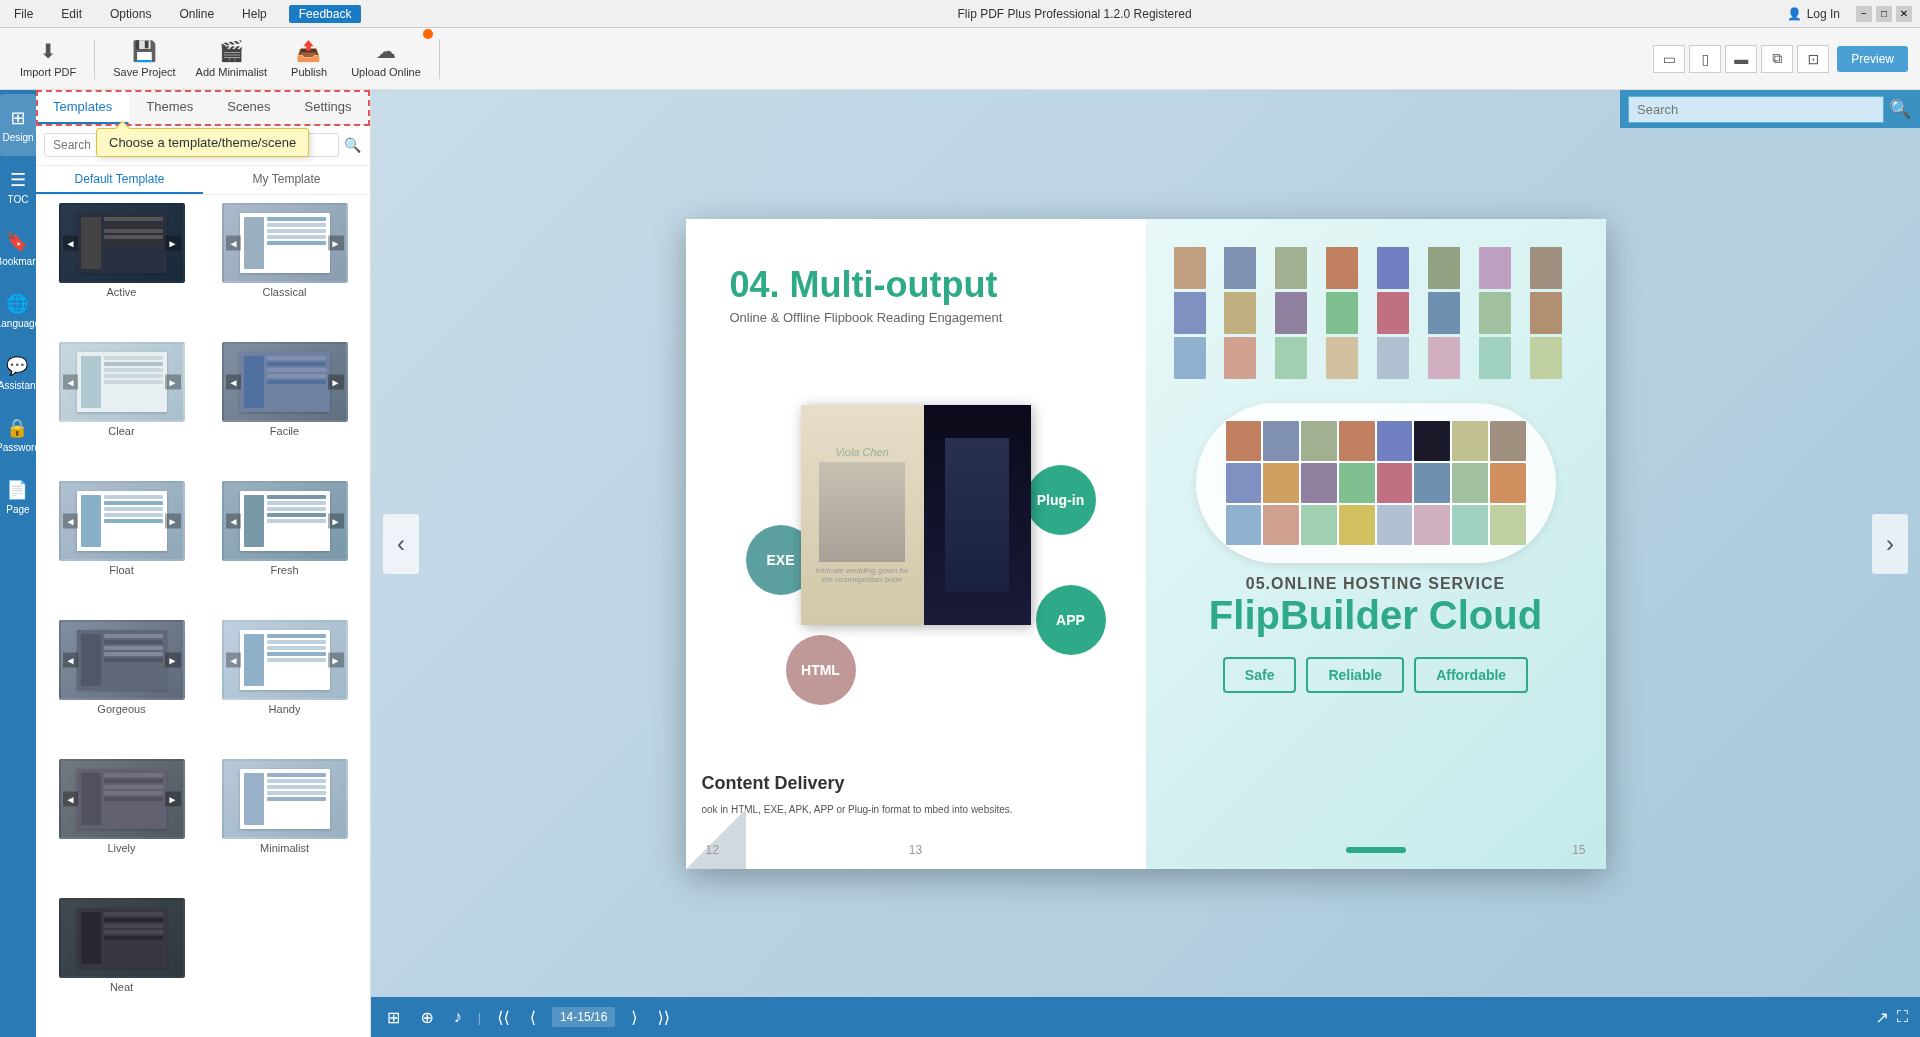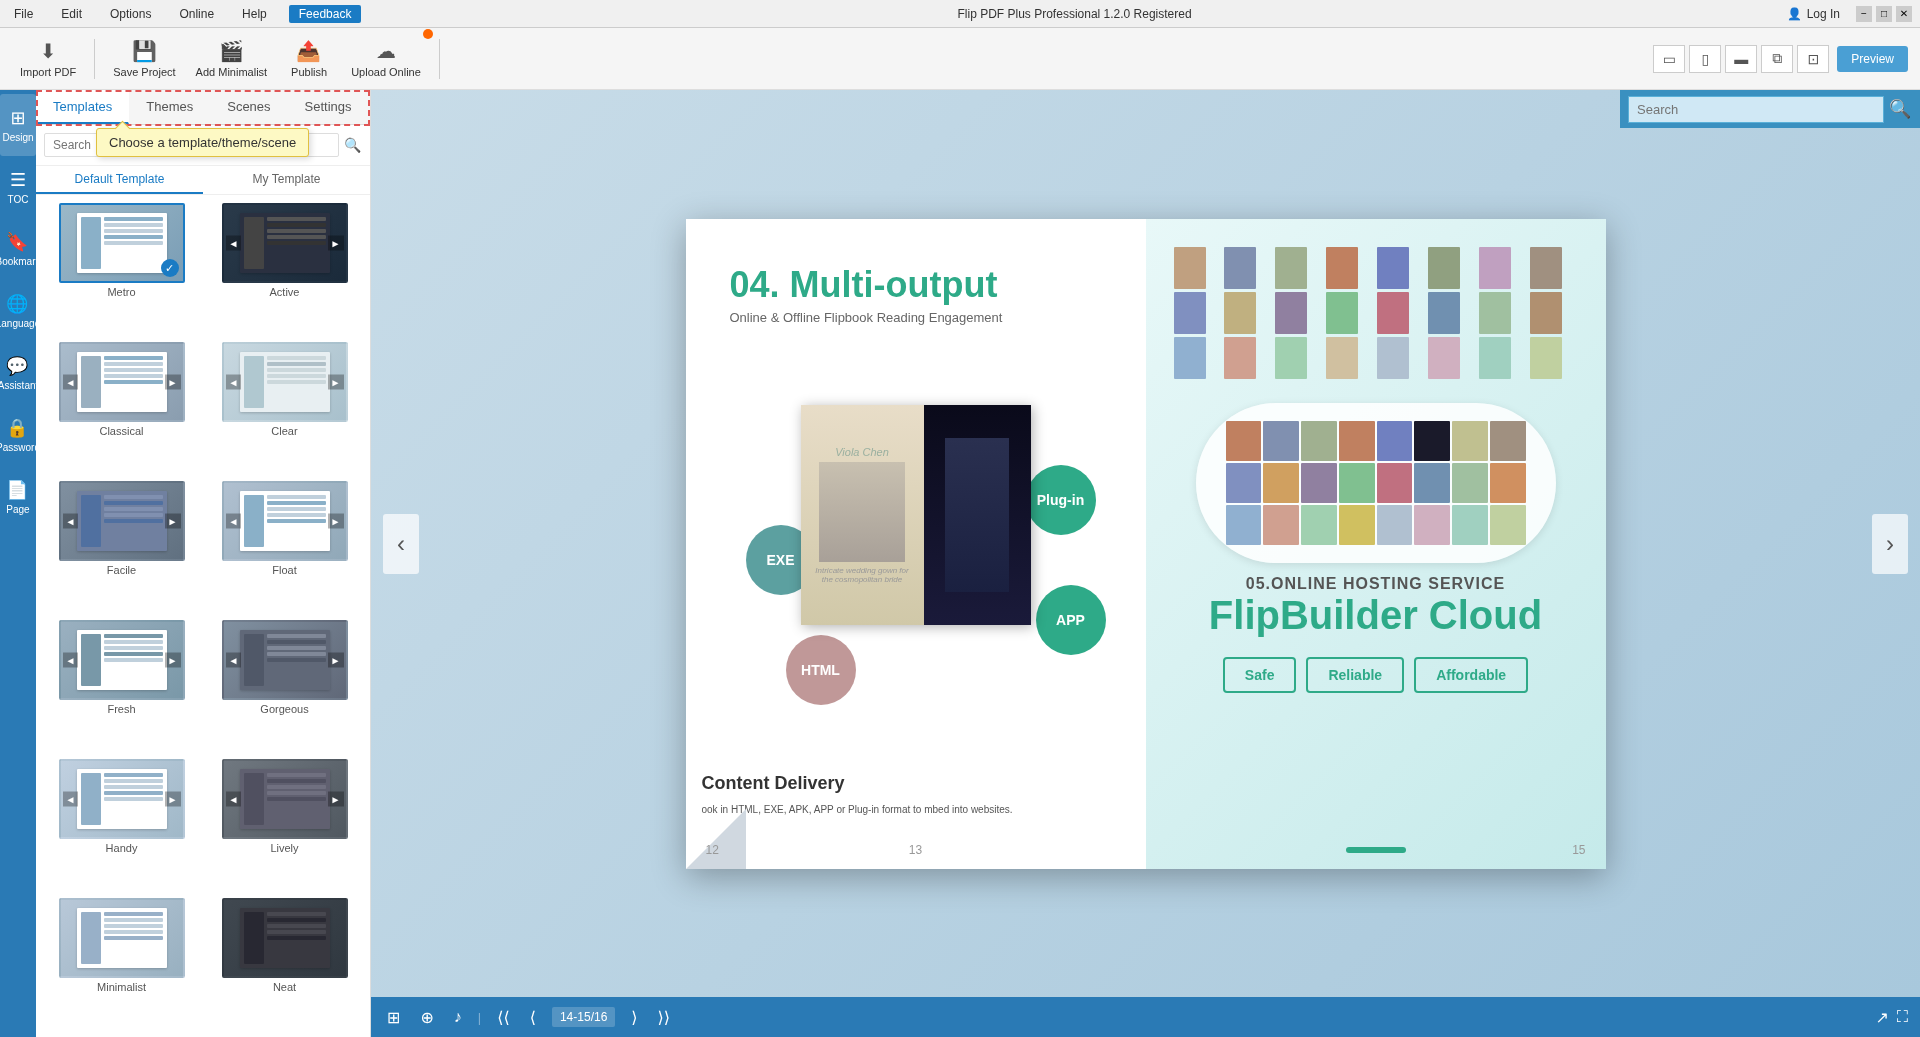--- a/index.html
+++ b/index.html
@@ -244,35 +244,20 @@
       <span class="search-icon-sm">🔍</span>
     </div>
 
     <div id="template-type-tabs">
       <div class="type-tab active">Default Template</div>
       <div class="type-tab">My Template</div>
     </div>
 
     <div id="template-grid">
 
-      <div class="template-item">
-        <div class="template-thumb tmpl-metro selected">
-          <div class="tmpl-preview">
-            <div class="tmpl-left-col"></div>
-            <div class="tmpl-right-col">
-              <div class="tmpl-line dark"></div>
-              <div class="tmpl-line"></div>
-              <div class="tmpl-line"></div>
-              <div class="tmpl-line dark"></div>
-              <div class="tmpl-line"></div>
-            </div>
-          </div>
-        </div>
-        <span class="template-label">Metro</span>
-      </div>
 
       <div class="template-item">
         <div class="template-thumb" style="background: linear-gradient(135deg, #2a3a4a, #1a2a3a);">
           <div class="tmpl-preview tmpl-dark" style="background:#2a3040;">
             <div class="tmpl-left-col" style="background:#444;"></div>
             <div class="tmpl-right-col">
               <div class="tmpl-line" style="background:#555;"></div>
               <div class="tmpl-line dark" style="background:#333;"></div>
               <div class="tmpl-line" style="background:#555;"></div>
               <div class="tmpl-line" style="background:#555;"></div>

